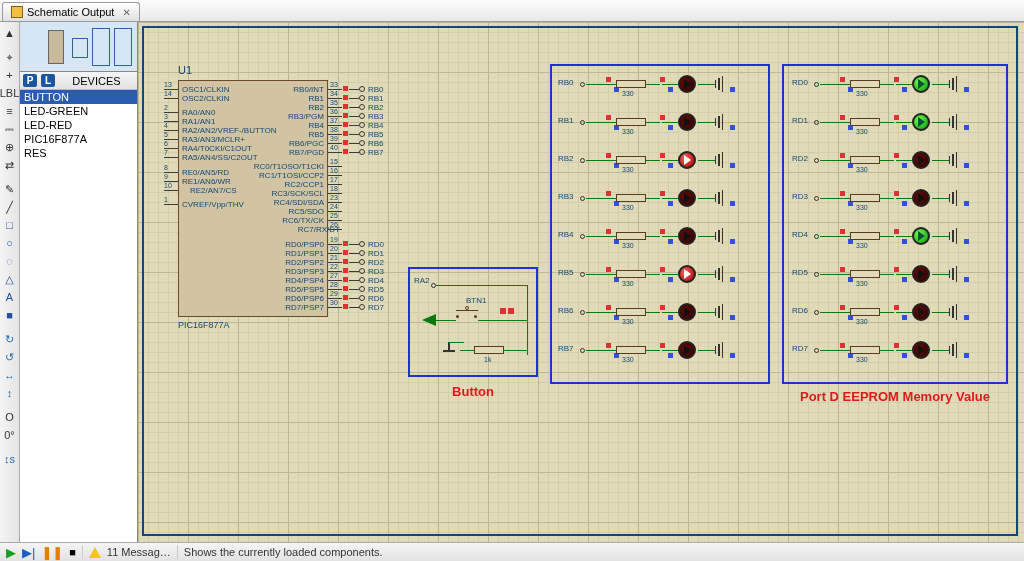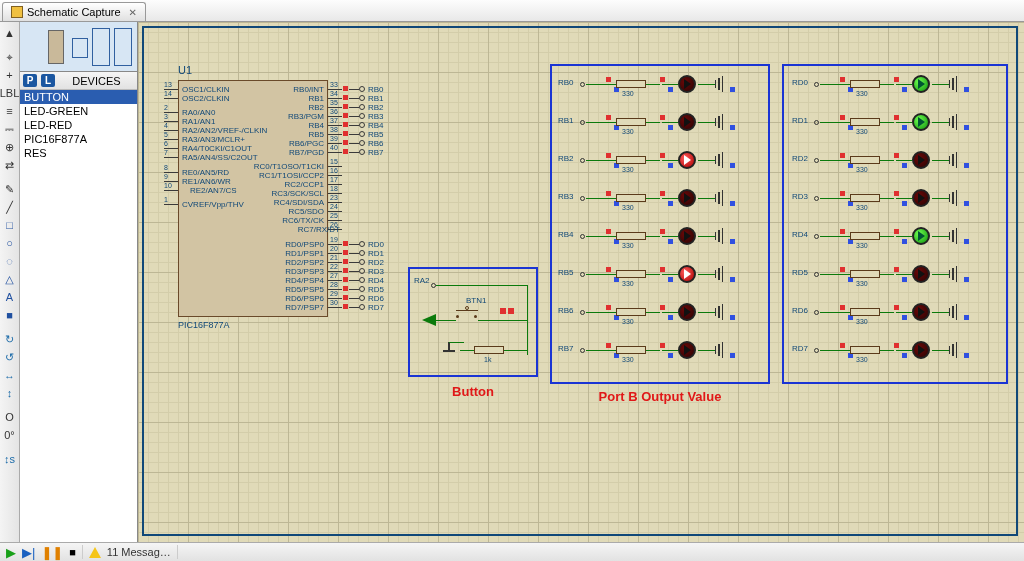--- a/index.html
+++ b/index.html
@@ -316,21 +316,21 @@
 }
 .msgcount { font-size: 11px; color: #333; }
 .status-text { font-size: 11px; color: #333; }
 </style>
 </head>
 <body>
 
 <div class="tab-bar">
   <div class="tab">
     <span style="width:12px;height:12px;background:#f0c040;border:1px solid #806020;"></span>
-    <span>Schematic Capture</span>
+    <span>Schematic Output</span>
     <span class="close">✕</span>
   </div>
 </div>
 
 <div class="main-area">
   <div class="left-toolbar" id="vtoolbar">
       <div class="tool" style="color: rgb(51, 51, 51);">▲</div>
       <div class="tool sep"></div>
       <div class="tool" style="color: rgb(51, 51, 51);">⌖</div>
       <div class="tool" style="color: rgb(51, 51, 51);">+</div>
@@ -395,21 +395,21 @@
           <div class="pin-num" style="left:26px;top:68px">14</div>
           <div class="pin-text" style="left:44px;top:72px">OSC2/CLKIN</div>
           <div class="pin-lead" style="left:26px;top:90.4px;width:14px"></div>
           <div class="pin-num" style="left:26px;top:82.4px">2</div>
           <div class="pin-text" style="left:44px;top:86.4px">RA0/AN0</div>
           <div class="pin-lead" style="left:26px;top:99.4px;width:14px"></div>
           <div class="pin-num" style="left:26px;top:91.4px">3</div>
           <div class="pin-text" style="left:44px;top:95.4px">RA1/AN1</div>
           <div class="pin-lead" style="left:26px;top:108.4px;width:14px"></div>
           <div class="pin-num" style="left:26px;top:100.4px">4</div>
-          <div class="pin-text" style="left:44px;top:104.4px">RA2/AN2/VREF-/CLKIN</div>
+          <div class="pin-text" style="left:44px;top:104.4px">RA2/AN2/VREF-/BUTTON</div>
           <div class="pin-lead" style="left:26px;top:117.4px;width:14px"></div>
           <div class="pin-num" style="left:26px;top:109.4px">5</div>
           <div class="pin-text" style="left:44px;top:113.4px">RA3/AN3/MCLR+</div>
           <div class="pin-lead" style="left:26px;top:126.4px;width:14px"></div>
           <div class="pin-num" style="left:26px;top:118.4px">6</div>
           <div class="pin-text" style="left:44px;top:122.4px">RA4/T0CKI/C1OUT</div>
           <div class="pin-lead" style="left:26px;top:135.4px;width:14px"></div>
           <div class="pin-num" style="left:26px;top:127.4px">7</div>
           <div class="pin-text" style="left:44px;top:131.4px">RA5/AN4/SS/C2OUT</div>
           <div class="pin-lead" style="left:26px;top:149.8px;width:14px"></div>
@@ -586,21 +586,20 @@
         <div class="wire wire-h" style="left:322px;top:328px;width:14px"></div>
         <div class="resistor" style="left:336px;top:324px"></div>
         <div class="wire wire-h" style="left:366px;top:328px;width:24px"></div>
         <div class="res-label" style="left:346px;top:334px">1k</div>
 
         <div class="gnd" style="left:305px;top:320px"></div>
         <div class="wire wire-h" style="left:311px;top:328px;width:15px;height:1px;top:320px"></div>
       </div>
 
       <div class="group-box" style="left:412px;top:42px;width:220px;height:320px"></div>
-      <div class="group-title" style="left:412px;top:367px;width:220px">Port B Output Value</div>
       <div id="portb-rows">
           <div class="sig-label" style="left:420px;top:56px">RB0</div>
           <div class="sig-circle" style="left:442px;top:60px"></div>
           <div class="wire wire-h" style="left:448px;top:62px;width:18px"></div>
           <div class="probe red" style="left:468px;top:55px;width:5px;height:5px"></div>
           <div class="probe blue" style="left:476px;top:65px;width:5px;height:5px"></div>
           <div class="wire wire-h" style="left:466px;top:62px;width:12px"></div>
           <div class="resistor" style="left:478px;top:58px"></div>
           <div class="res-label" style="left:484px;top:68px">330</div>
           <div class="wire wire-h" style="left:508px;top:62px;width:14px"></div>
@@ -743,20 +742,21 @@
           <div class="led dark" style="left:540px;top:319px"></div>
           <div class="led-tri" style="left:546px;top:323px;border-left-color:#111"></div>
           <div class="wire wire-h" style="left:560px;top:328px;width:18px"></div>
           <div style="position:absolute;left:580px;top:322px;width:2px;height:12px;background:#333"></div>
           <div style="position:absolute;left:577px;top:324px;width:1px;height:8px;background:#333"></div>
           <div style="position:absolute;left:584px;top:320px;width:1px;height:16px;background:#333"></div>
           <div class="probe blue" style="left:592px;top:331px;width:5px;height:5px"></div>
         </div>
 
       <div class="group-box" style="left:644px;top:42px;width:226px;height:320px"></div>
+      <div class="group-title" style="left:644px;top:367px;width:226px">Port D  EEPROM Memory Value</div>
       <div id="portd-rows">
           <div class="sig-label" style="left:654px;top:56px">RD0</div>
           <div class="sig-circle" style="left:676px;top:60px"></div>
           <div class="wire wire-h" style="left:682px;top:62px;width:18px"></div>
           <div class="probe red" style="left:702px;top:55px;width:5px;height:5px"></div>
           <div class="probe blue" style="left:710px;top:65px;width:5px;height:5px"></div>
           <div class="wire wire-h" style="left:700px;top:62px;width:12px"></div>
           <div class="resistor" style="left:712px;top:58px"></div>
           <div class="res-label" style="left:718px;top:68px">330</div>
           <div class="wire wire-h" style="left:742px;top:62px;width:14px"></div>
@@ -911,13 +911,14 @@
 
 <div class="bottom-bar">
   <span class="play">▶</span>
   <span class="step">▶|</span>
   <span class="pause">❚❚</span>
   <span class="stop">■</span>
   <span class="status-sep"></span>
   <span class="warn-ico"></span>
   <span class="msgcount">11 Messag…</span>
   <span class="status-sep"></span>
+  <span class="status-text">Shows the currently loaded components.</span>
 </div>
 
 </body></html>

